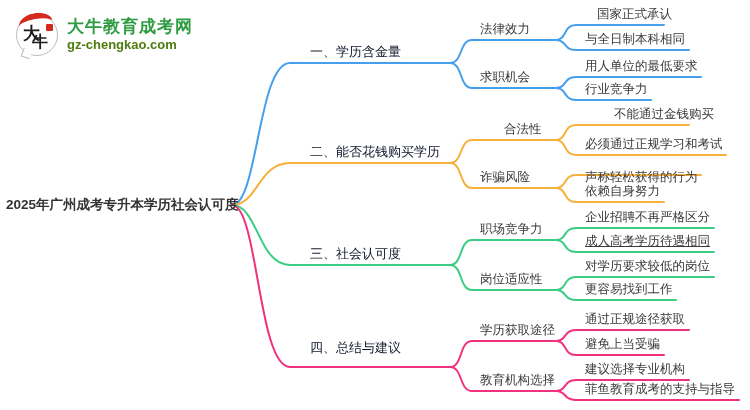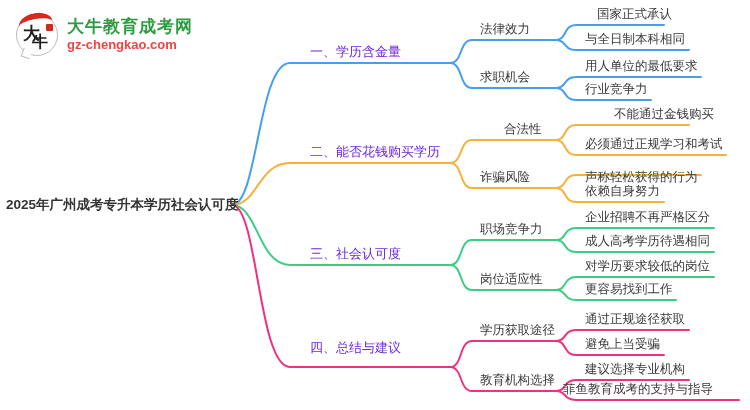--- a/index.html
+++ b/index.html
@@ -8,21 +8,21 @@
     background:#ffffff;
     font-family:"Liberation Sans","DejaVu Sans",sans-serif;
   }
   #lines{position:absolute;left:0;top:0;}
   #lines path{fill:none;}
 
   .node{
     position:absolute;height:18px;line-height:18px;
     font-size:12.5px;color:#3a3a3a;white-space:nowrap;
   }
-  .n1{font-size:13px;color:#6d28d9;}
+  .n1{font-size:13px;color:#0f172a;}
   .root{
     position:absolute;left:6px;top:196px;width:226px;
     font-size:13.5px;font-weight:600;color:#333;line-height:17px;
     white-space:nowrap;
   }
 
   
   .logo{position:absolute;left:16px;top:14px;display:flex;align-items:center;gap:9px;}
   .logo-icon{
     position:relative;width:42px;height:42px;border:1px solid #b9bdc2;
@@ -43,21 +43,21 @@
   }
   .logo-ch1{left:6px;top:7px;font-size:17px;}
   .logo-ch2{left:15px;top:17px;font-size:16px;}
   .logo-tail{
     position:absolute;left:5px;bottom:-3px;width:8px;height:8px;background:#fff;
     border-left:1px solid #b9bdc2;border-bottom:1px solid #b9bdc2;
     transform:rotate(20deg);
   }
   .logo-text{display:flex;flex-direction:column;}
   .logo-name{font-size:17px;font-weight:bold;color:#2e9b40;letter-spacing:1px;line-height:20px;}
-  .logo-url{font-size:13px;font-weight:bold;color:#ef4444;line-height:16px;}
+  .logo-url{font-size:13px;font-weight:bold;color:#4d7c0f;line-height:16px;}
 </style>
 </head>
 <body>
 
 <svg id="lines" width="750" height="410" viewBox="0 0 750 410">
   <g stroke-width="2" stroke-linecap="round" fill="none" stroke="#459fec">
     <path d="M232,205 C258,205 258,63 290,63 L450,63"></path>
     <path d="M450,63 C463,63 459,40 472,40 L556,40"></path>
     <path d="M450,63 C463,63 459,88 472,88 L556,88"></path>
     <path d="M556,40 C567,40 563,25 576,25 L664,25"></path>
@@ -123,23 +123,23 @@
 <div class="node" style="left:480px;top:168px;">诈骗风险</div>
 <div class="node" style="left:585px;top:105px;margin-left:29px;">不能通过金钱购买</div>
 <div class="node" style="left:585px;top:135px;text-align:center;">必须通过正规学习和考试</div>
 <div class="node" style="left:585px;top:155px;margin-top:13px;">声称轻松获得的行为</div>
 <div class="node" style="left:585px;top:182px;">依赖自身努力</div>
 
 <div class="node n1" style="left:310px;top:245px;">三、社会认可度</div>
 <div class="node" style="left:480px;top:220px;">职场竞争力</div>
 <div class="node" style="left:480px;top:270px;">岗位适应性</div>
 <div class="node" style="left:585px;top:208px;">企业招聘不再严格区分</div>
-<div class="node" style="left:585px;top:232px;">成人高考学历待遇相同</div>
+<div class="node" style="left:585px;top:232px;text-decoration:underline;">成人高考学历待遇相同</div>
 <div class="node" style="left:585px;top:257px;">对学历要求较低的岗位</div>
 <div class="node" style="left:585px;top:280px;">更容易找到工作</div>
 
 <div class="node n1" style="left:310px;top:339px;">四、总结与建议</div>
 <div class="node" style="left:480px;top:321px;">学历获取途径</div>
 <div class="node" style="left:480px;top:371px;">教育机构选择</div>
 <div class="node" style="left:585px;top:310px;">通过正规途径获取</div>
 <div class="node" style="left:585px;top:335px;">避免上当受骗</div>
 <div class="node" style="left:585px;top:360px;">建议选择专业机构</div>
-<div class="node" style="left:563px;top:380px;">菲鱼教育成考的支持与指导</div>
+<div class="node" style="left:585px;top:380px;">菲鱼教育成考的支持与指导</div>
 
 </body></html>

